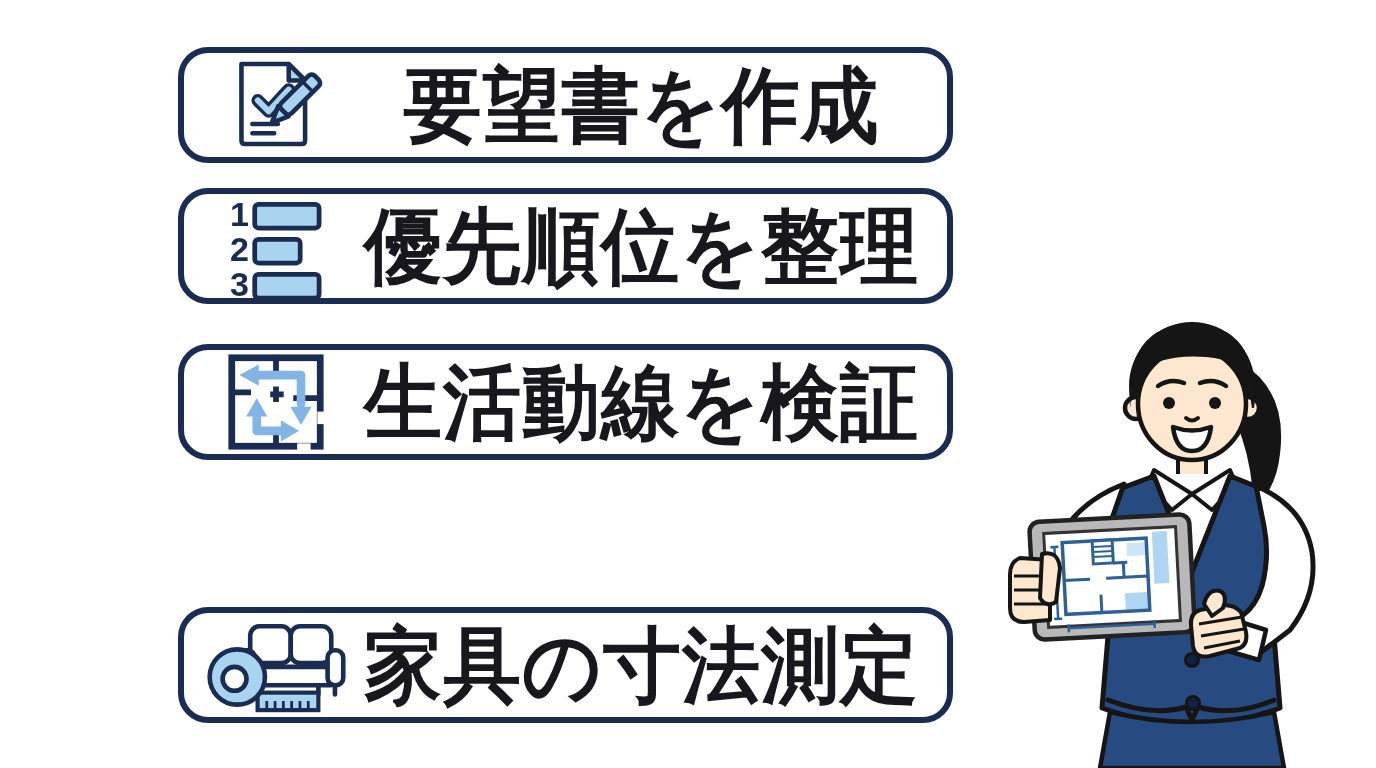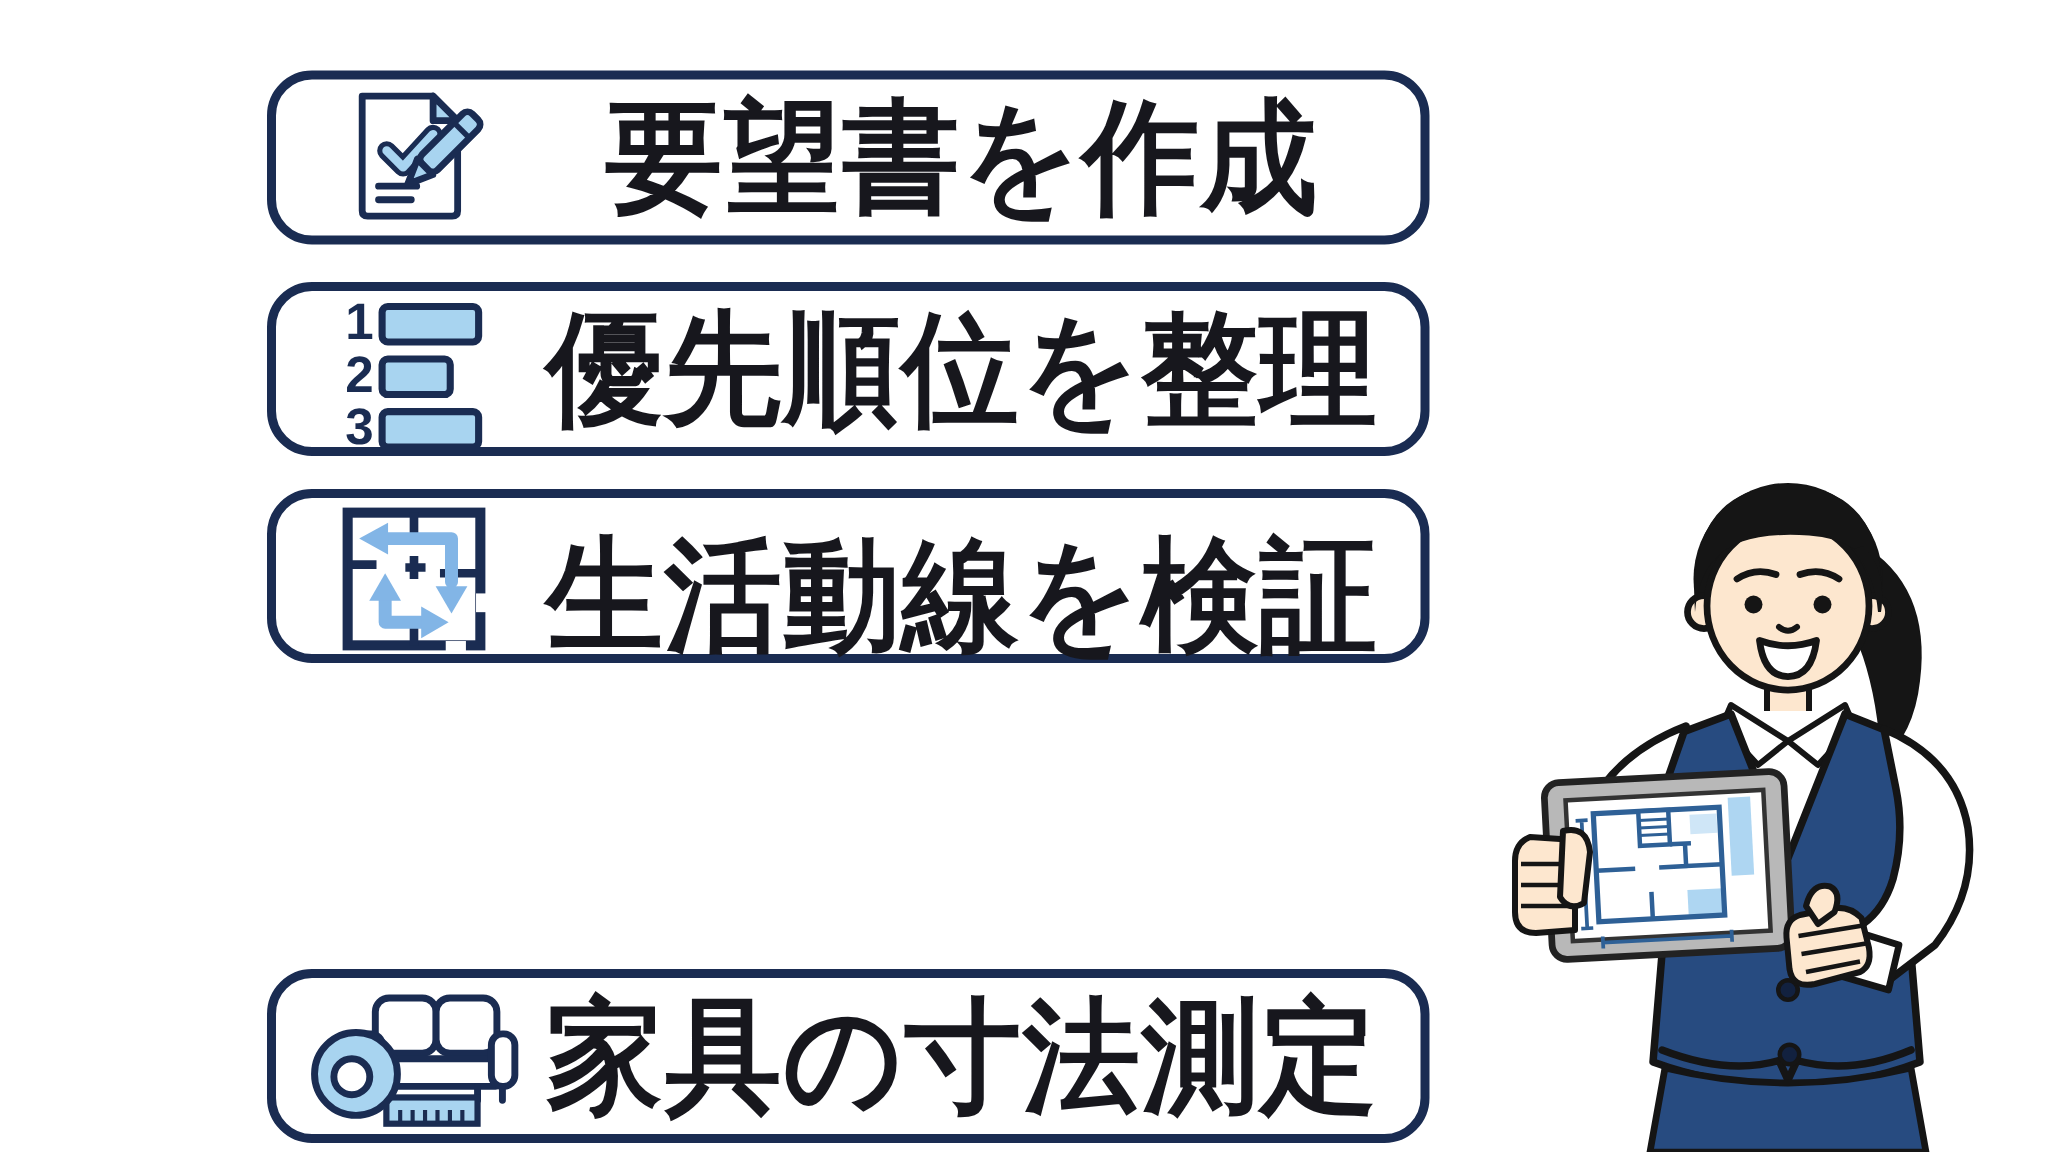--- a/index.html
+++ b/index.html
@@ -10,23 +10,23 @@
   }
   .steps{position:absolute;left:0;top:0;width:1376px;height:768px;}
   .step-box{
     position:absolute;left:178px;width:775px;height:116px;
     box-sizing:border-box;background:#ffffff;
     border:6px solid #1a2c52;border-radius:30px;
     display:flex;align-items:center;padding-left:18px;
   }
   .step-box.b1{top:47px;}
   .step-box.b2{top:188px;}
-  .step-box.b3{top:326px;align-items:flex-end;}
+  .step-box.b3{top:344px;}
   .step-box.b4{top:472px;}
-  .step-box.b5{top:646px;}
+  .step-box.b5{top:607px;}
   .icon-wrap{
     width:148px;flex-shrink:0;display:flex;align-items:center;justify-content:center;
   }
   .step-label{
     flex:1;text-align:center;white-space:nowrap;
     font-size:78px;line-height:1;font-weight:900;color:#17171d;
     letter-spacing:1px;padding-right:14px;transform:scaleY(1.06);
   }
   .num{font:900 36px "Liberation Sans","DejaVu Sans",sans-serif;fill:#1a2c52;}
   .figure-wrap{position:absolute;left:1002px;top:310px;width:370px;height:458px;overflow:hidden;}

